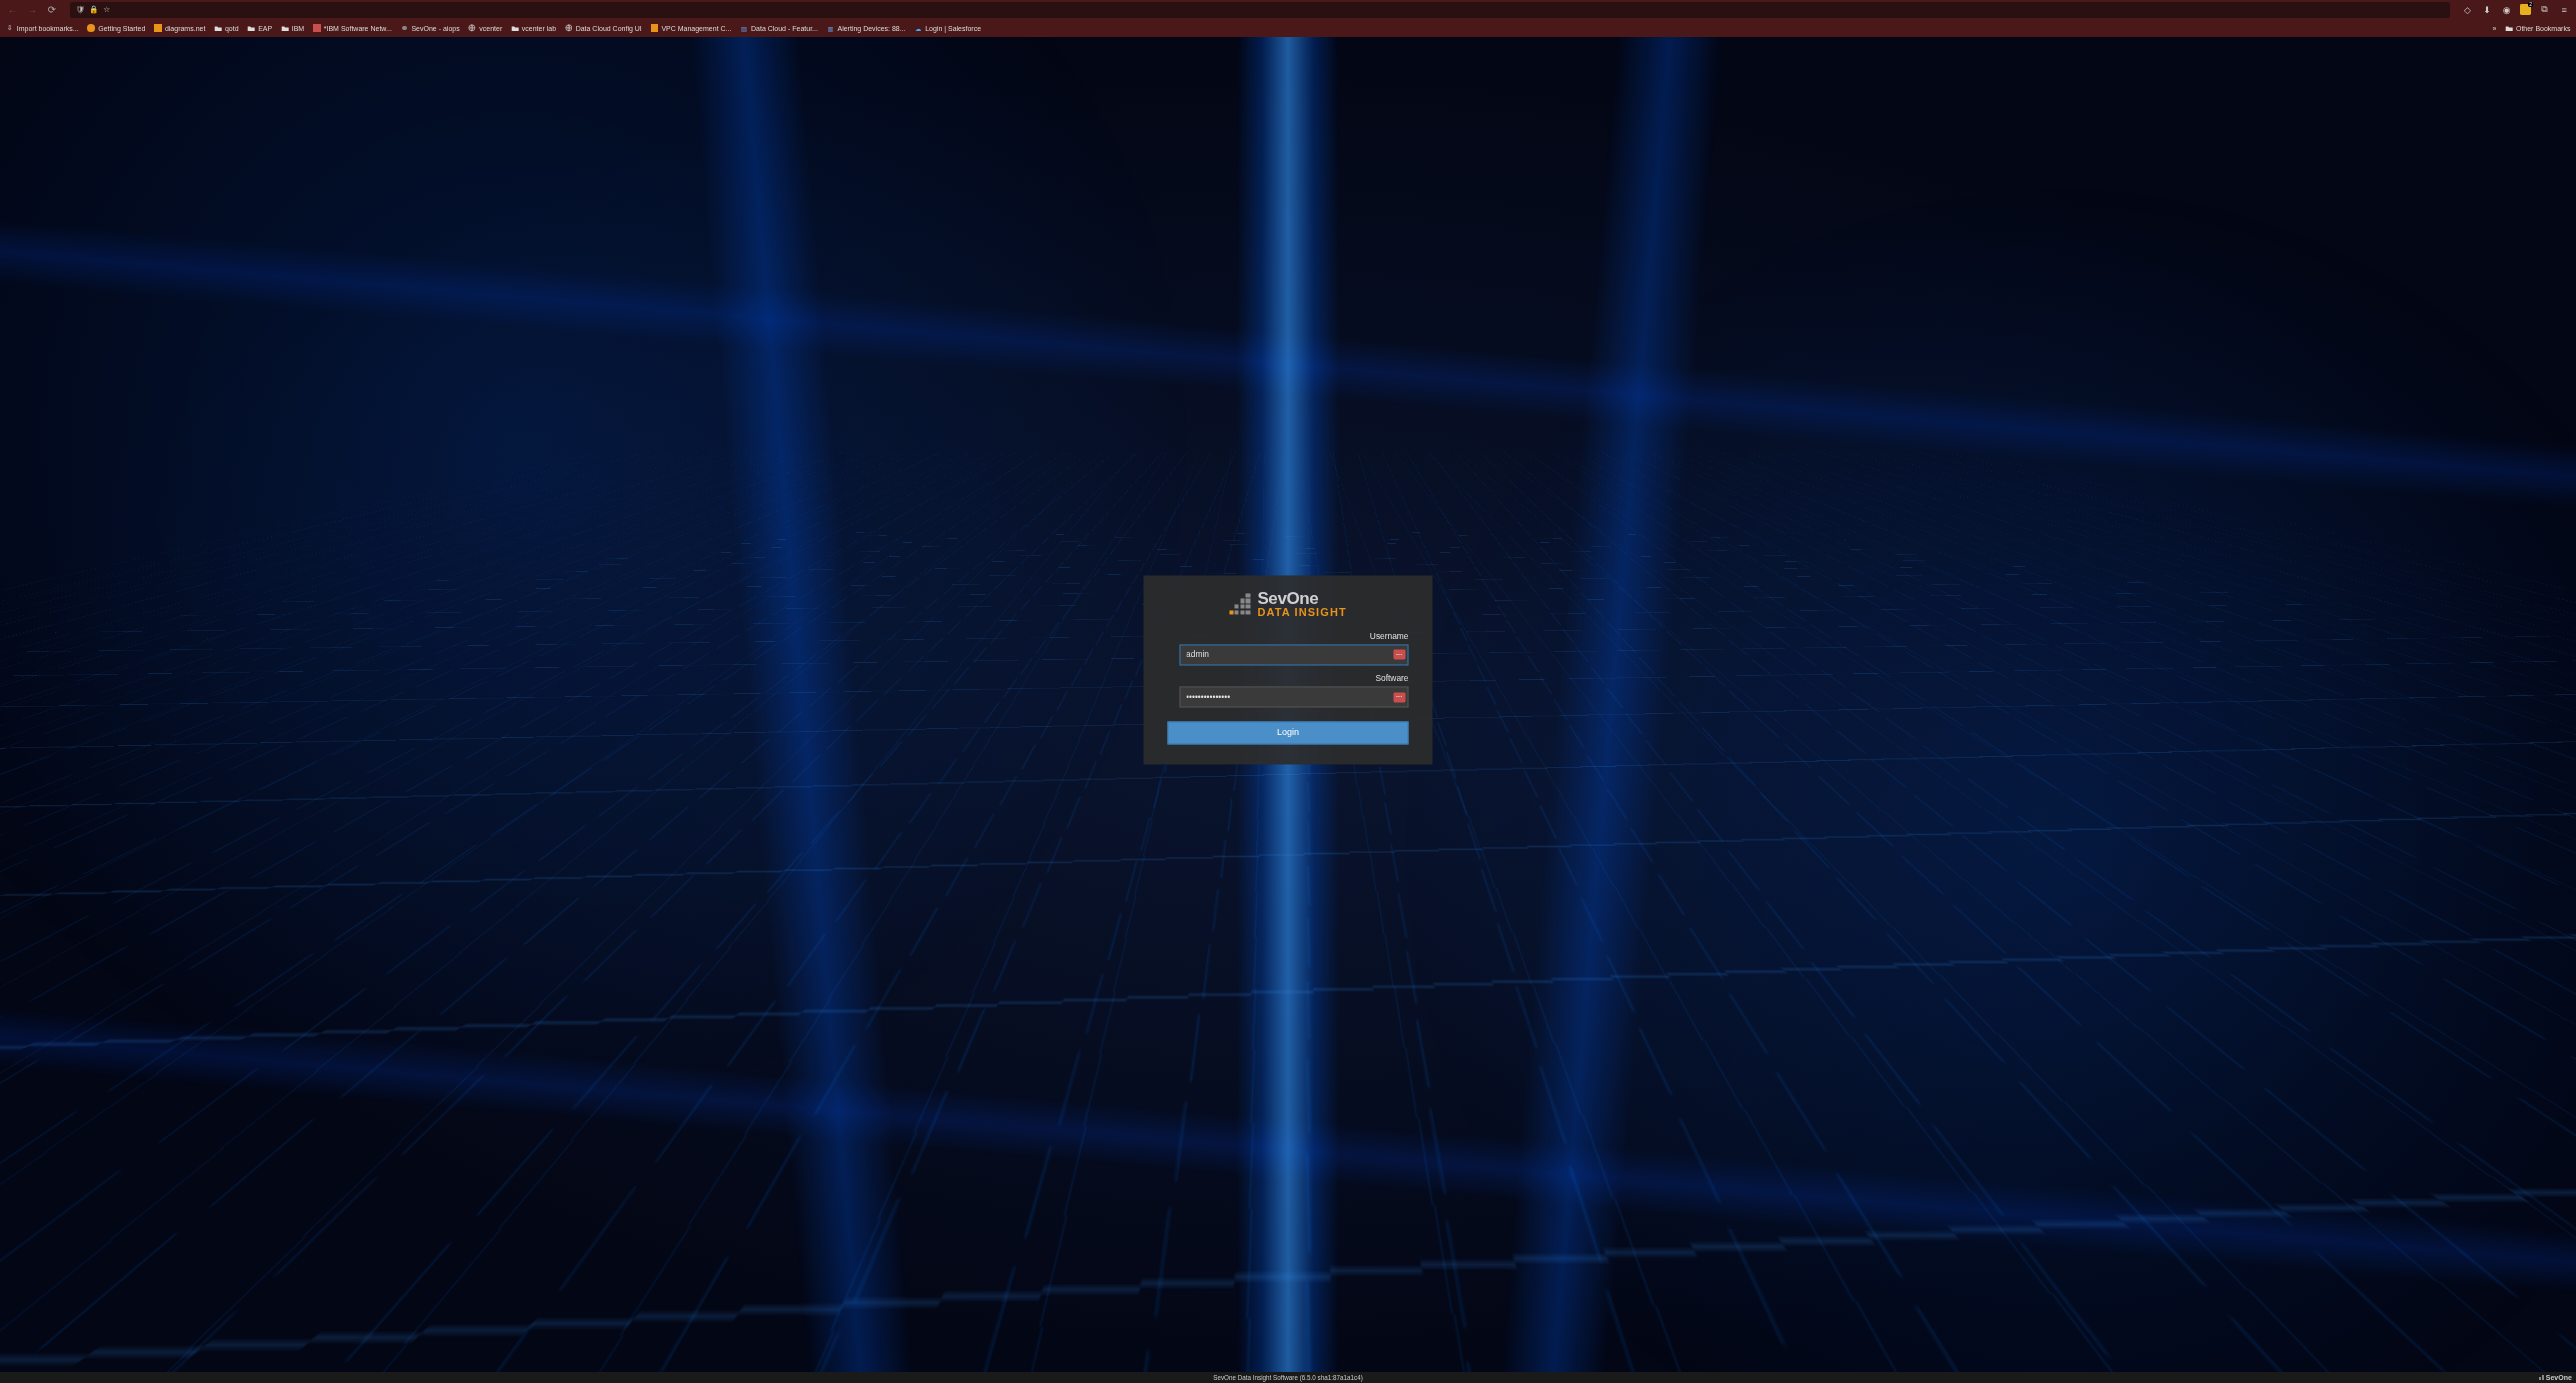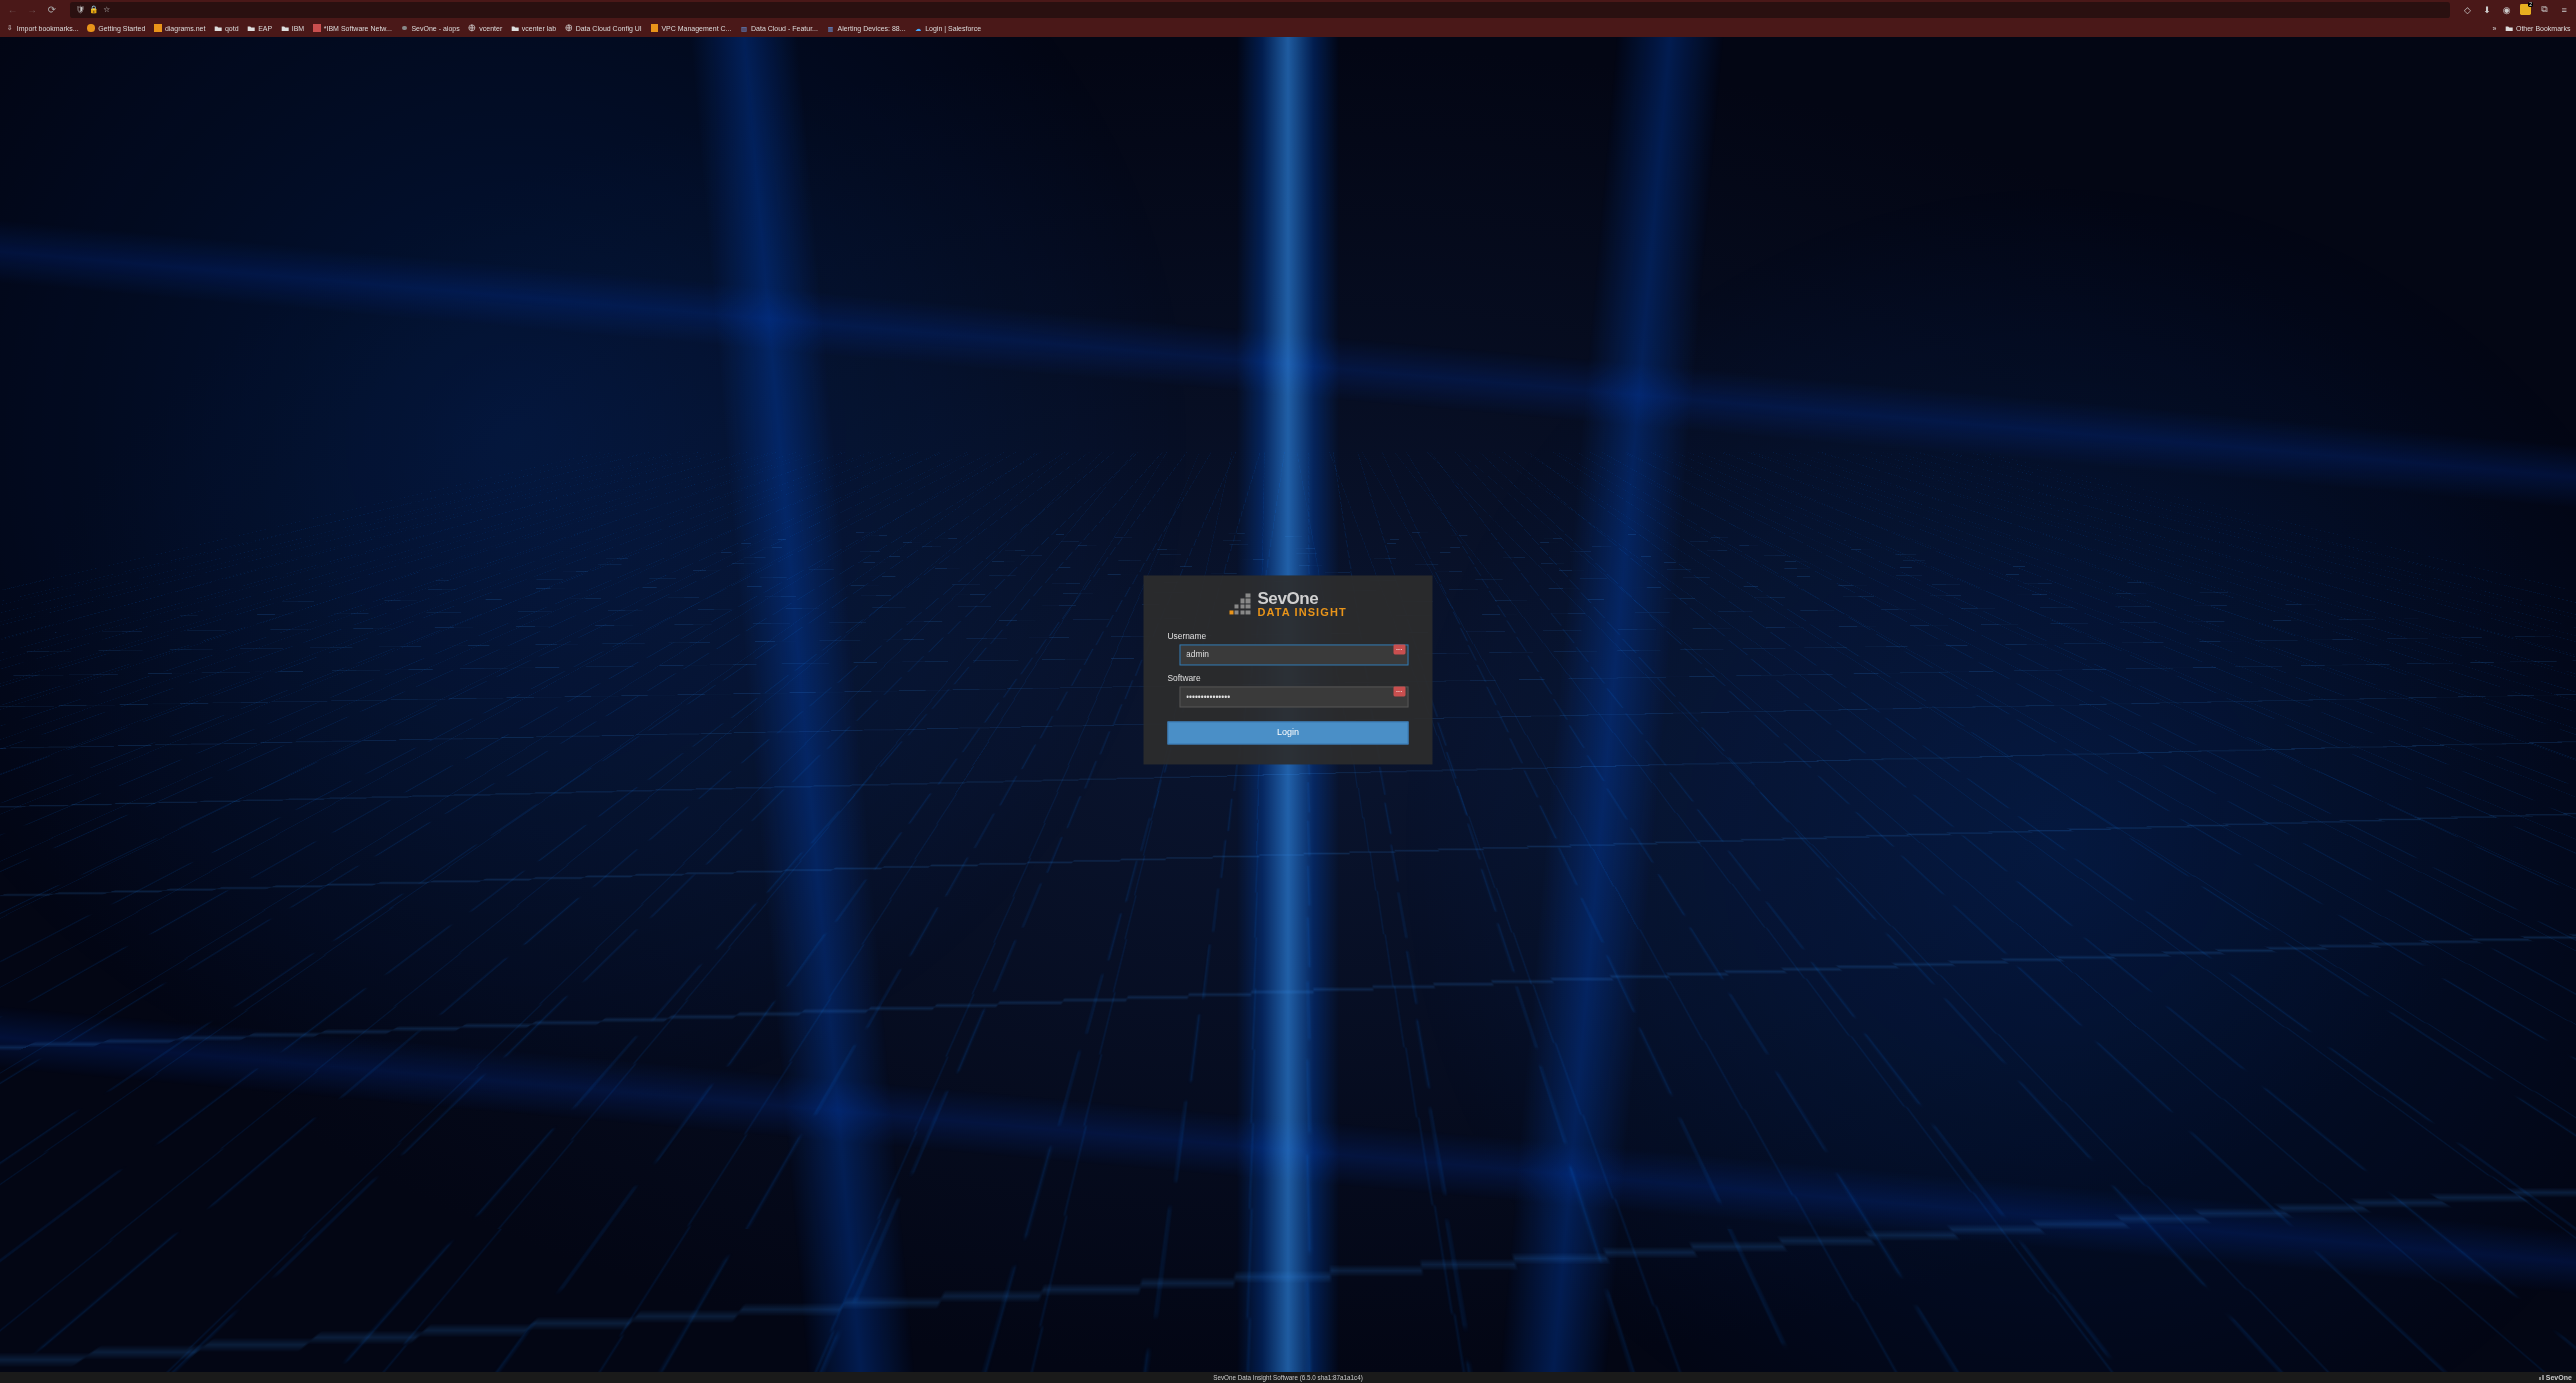--- a/index.html
+++ b/index.html
@@ -165,25 +165,26 @@
       font-weight: 700;
       letter-spacing: 1.1px;
       line-height: 1;
     }
     .form-group { margin-bottom: 8.4px; }
     .form-label {
       color: #e0e0e0;
       font-size: 8.4px;
       margin-bottom: 3.5px;
       display: block;
+      text-align: right;
     }
     .input-wrap {
       position: relative;
       display: flex;
-      align-items: flex-start;
+      align-items: center;
       padding-left: 12px;
     }
     .form-input {
       width: 100%;
       background: #3a3a3a;
       border: 0.7px solid #2f7ab5;
       color: #e0e0e0;
       font-size: 8.4px;
       padding: 4.2px 21px 4.2px 5.6px;
       outline: none;

